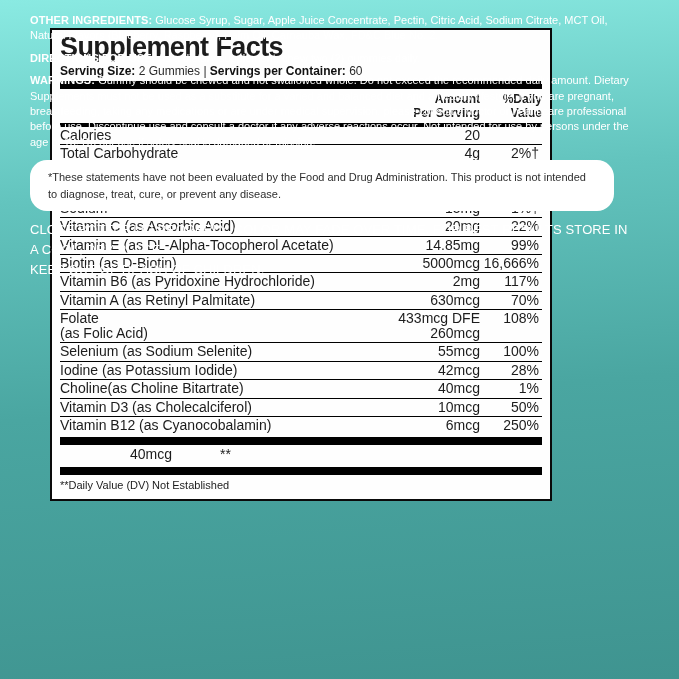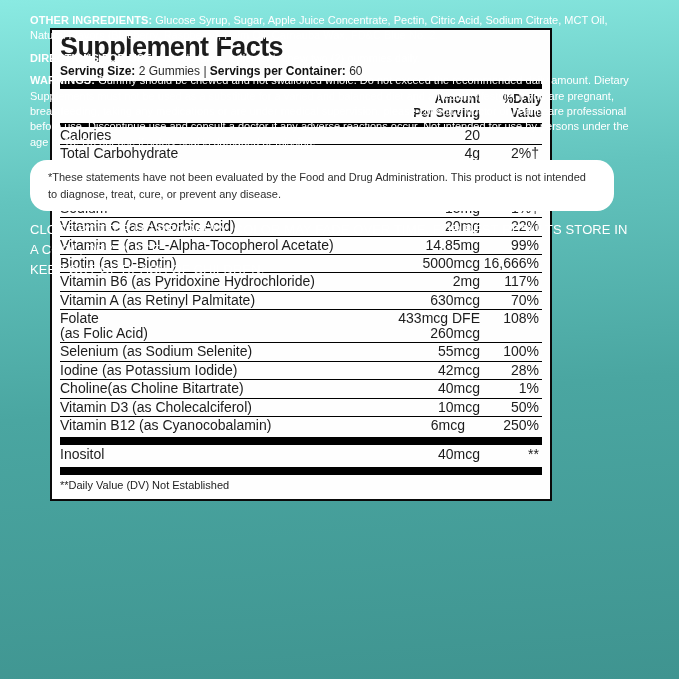--- a/index.html
+++ b/index.html
@@ -20,21 +20,21 @@
   .bar.thin{height:4px;margin-top:0;}
   .hdr-row{display:flex;justify-content:flex-end;font-weight:700;font-size:12px;line-height:1.15;padding:4px 0 2px;}
   .hdr-amt{width:112px;text-align:right;}
   .hdr-dv{width:62px;text-align:right;}
   .rows{}
   .row{display:flex;align-items:flex-start;border-bottom:1.6px solid #000;font-size:14px;line-height:1.07;padding:1px 0 1.4px;}
   .row .n{flex:1;}
   .row.indent .n{padding-left:11px;}
   .row .amt{width:112px;text-align:right;}
   .row .dv{width:62px;text-align:right;padding-right:3px;box-sizing:border-box;}
-  #rows-main .row:last-child{border-bottom:none;gap:15px;}
+  #rows-main .row:last-child{border-bottom:none;}
   #rows-extra .row{border-bottom:none;padding:2px 0;}
   .footnotes{font-size:11px;line-height:1.3;padding:3px 0 2px;color:#1c1c1c;}
   .info{position:relative;margin:13px 47px 0 30px;color:#ffffff;}
   .sec{margin:0 0 7px 0;font-size:11px;line-height:1.4;}
   .sec b{font-weight:800;letter-spacing:0.1px;}
   .disclaimer{
     background:#ffffff;color:#2e2e2e;border-radius:17px;
     padding:9px 18px;font-size:11px;line-height:1.5;margin:10px 18px 0 0;
   }
   .storage{margin-top:9px;font-weight:400;font-size:13px;line-height:1.55;letter-spacing:0.1px;}
@@ -233,23 +233,20 @@
           <div>6mcg</div>
         </div>
         <div class="dv">
           <div>250%</div>
         </div>
       </div>
     </div>
   <div class="bar"></div>
   <div class="rows" id="rows-extra">
       <div class="row">
-        <div class="n">
-          <div>Inositol</div>
-        </div>
         <div class="amt">
           <div>40mcg</div>
         </div>
         <div class="dv">
           <div>**</div>
         </div>
       </div>
     </div>
   <div class="bar"></div>
   <div class="footnotes">

